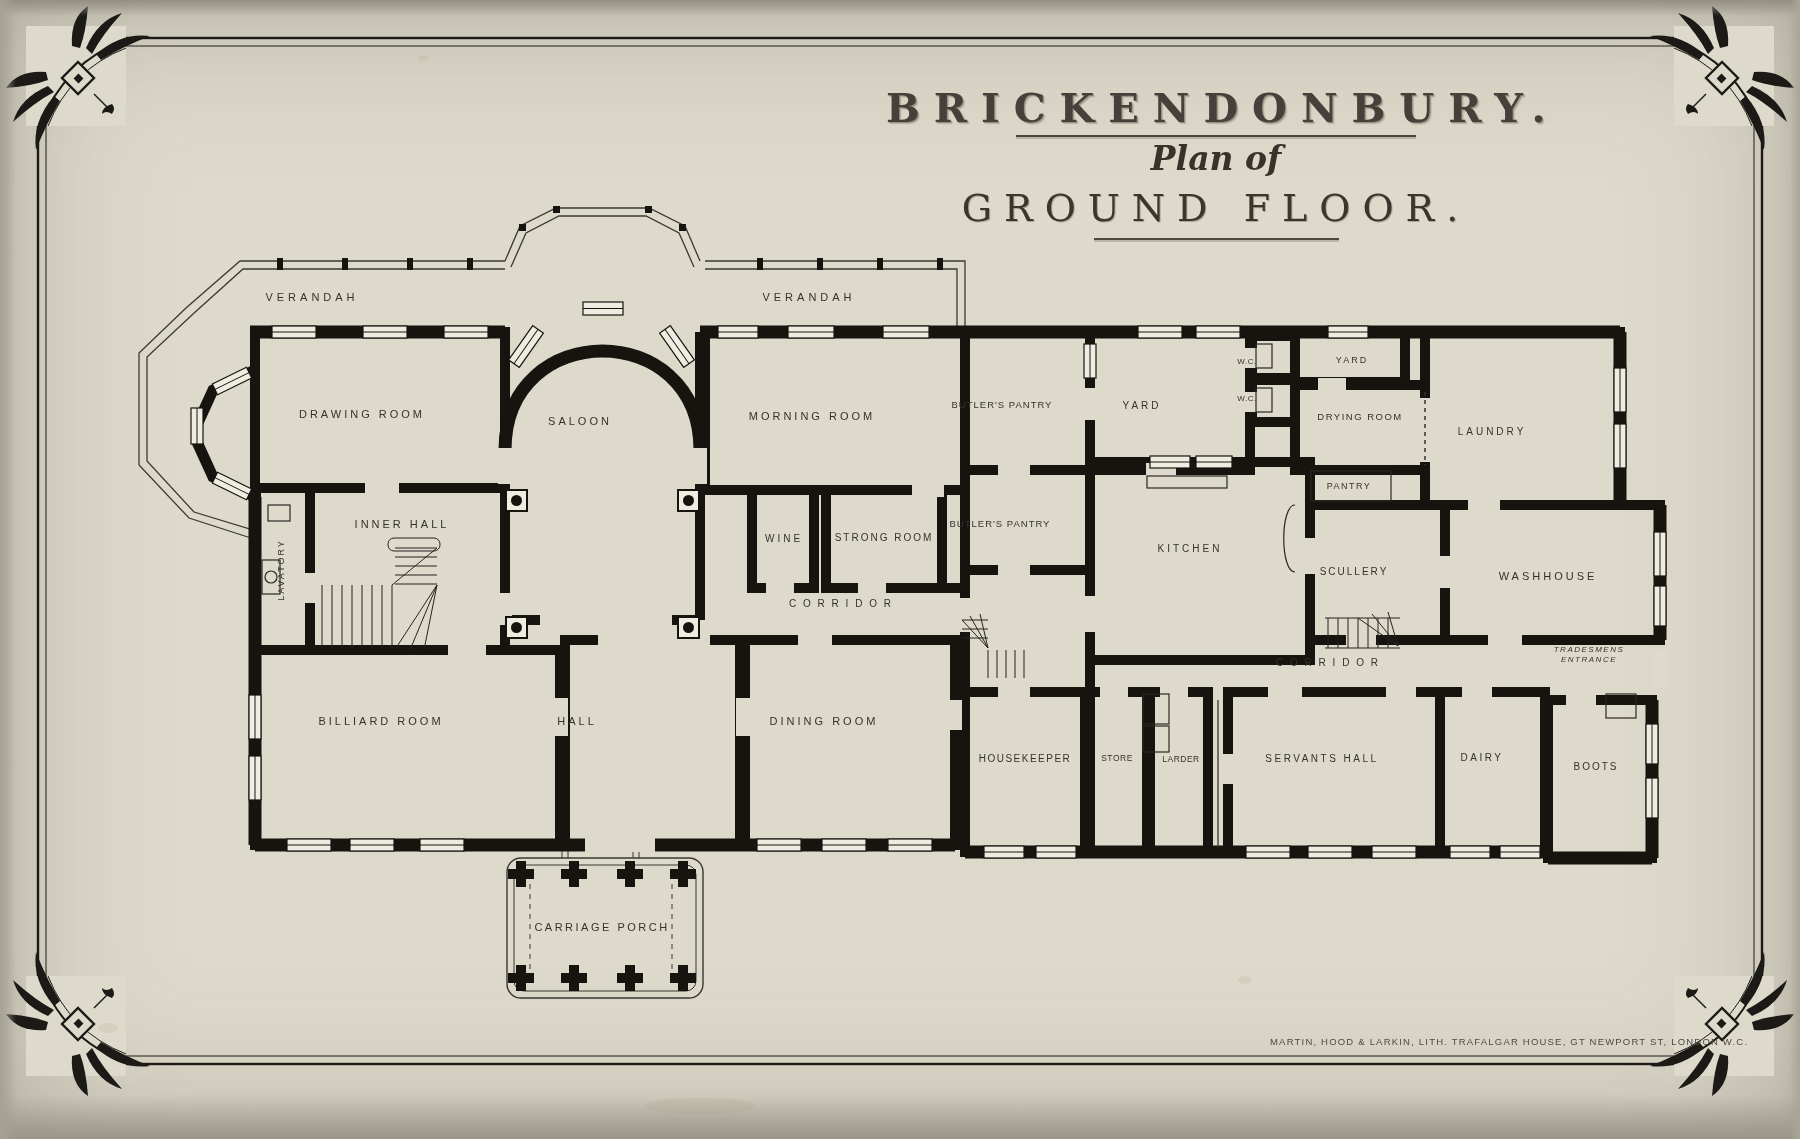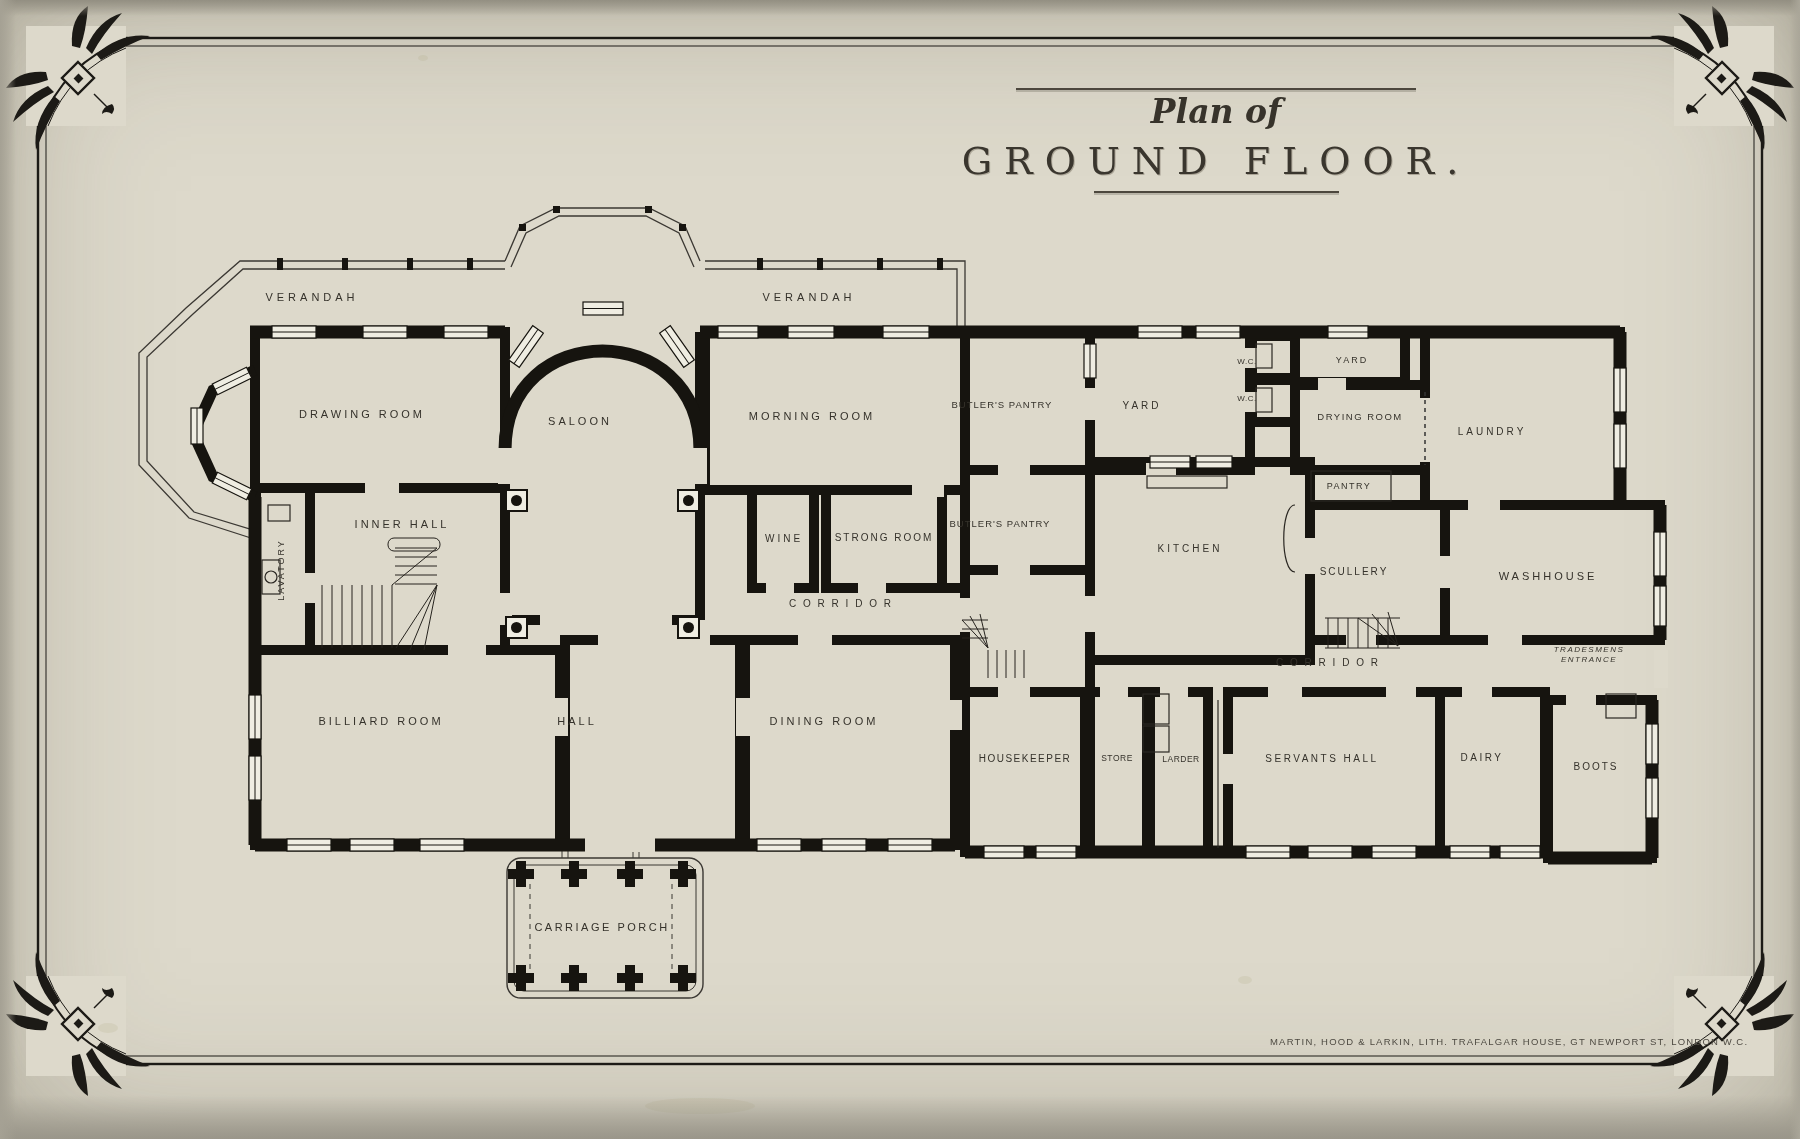--- a/index.html
+++ b/index.html
@@ -457,20 +457,21 @@
         <text x="1025" y="762" text-anchor="middle" font-size="10" letter-spacing="1.5" fill="#35322b" font-family="&quot;Liberation Sans&quot;,sans-serif"><tspan x="1025" dy="0">HOUSEKEEPER</tspan></text>
         <text x="1117" y="761" text-anchor="middle" font-size="8.5" letter-spacing="0.5" fill="#35322b" font-family="&quot;Liberation Sans&quot;,sans-serif"><tspan x="1117" dy="0">STORE</tspan></text>
         <text x="1181" y="762" text-anchor="middle" font-size="8.5" letter-spacing="0.5" fill="#35322b" font-family="&quot;Liberation Sans&quot;,sans-serif"><tspan x="1181" dy="0">LARDER</tspan></text>
         <text x="1322" y="762" text-anchor="middle" font-size="10" letter-spacing="2.5" fill="#35322b" font-family="&quot;Liberation Sans&quot;,sans-serif"><tspan x="1322" dy="0">SERVANTS  HALL</tspan></text>
         <text x="1482" y="761" text-anchor="middle" font-size="10" letter-spacing="2.5" fill="#35322b" font-family="&quot;Liberation Sans&quot;,sans-serif"><tspan x="1482" dy="0">DAIRY</tspan></text>
         <text x="1596" y="770" text-anchor="middle" font-size="10" letter-spacing="2" fill="#35322b" font-family="&quot;Liberation Sans&quot;,sans-serif"><tspan x="1596" dy="0">BOOTS</tspan></text>
       </g>
   </svg>
 
   <div class="title-block">
+    <div class="estate-name">BRICKENDONBURY.</div>
     <div class="title-rule rule-wide"></div>
     <div class="plan-of">Plan of</div>
     <div class="floor-name">GROUND FLOOR.</div>
     <div class="title-rule rule-narrow"></div>
   </div>
 
   <div class="imprint">MARTIN, HOOD &amp; LARKIN, LITH. TRAFALGAR HOUSE, GT NEWPORT ST, LONDON W.C.</div>
 
   <div class="edge-top"></div>
   <div class="edge-bottom"></div>

